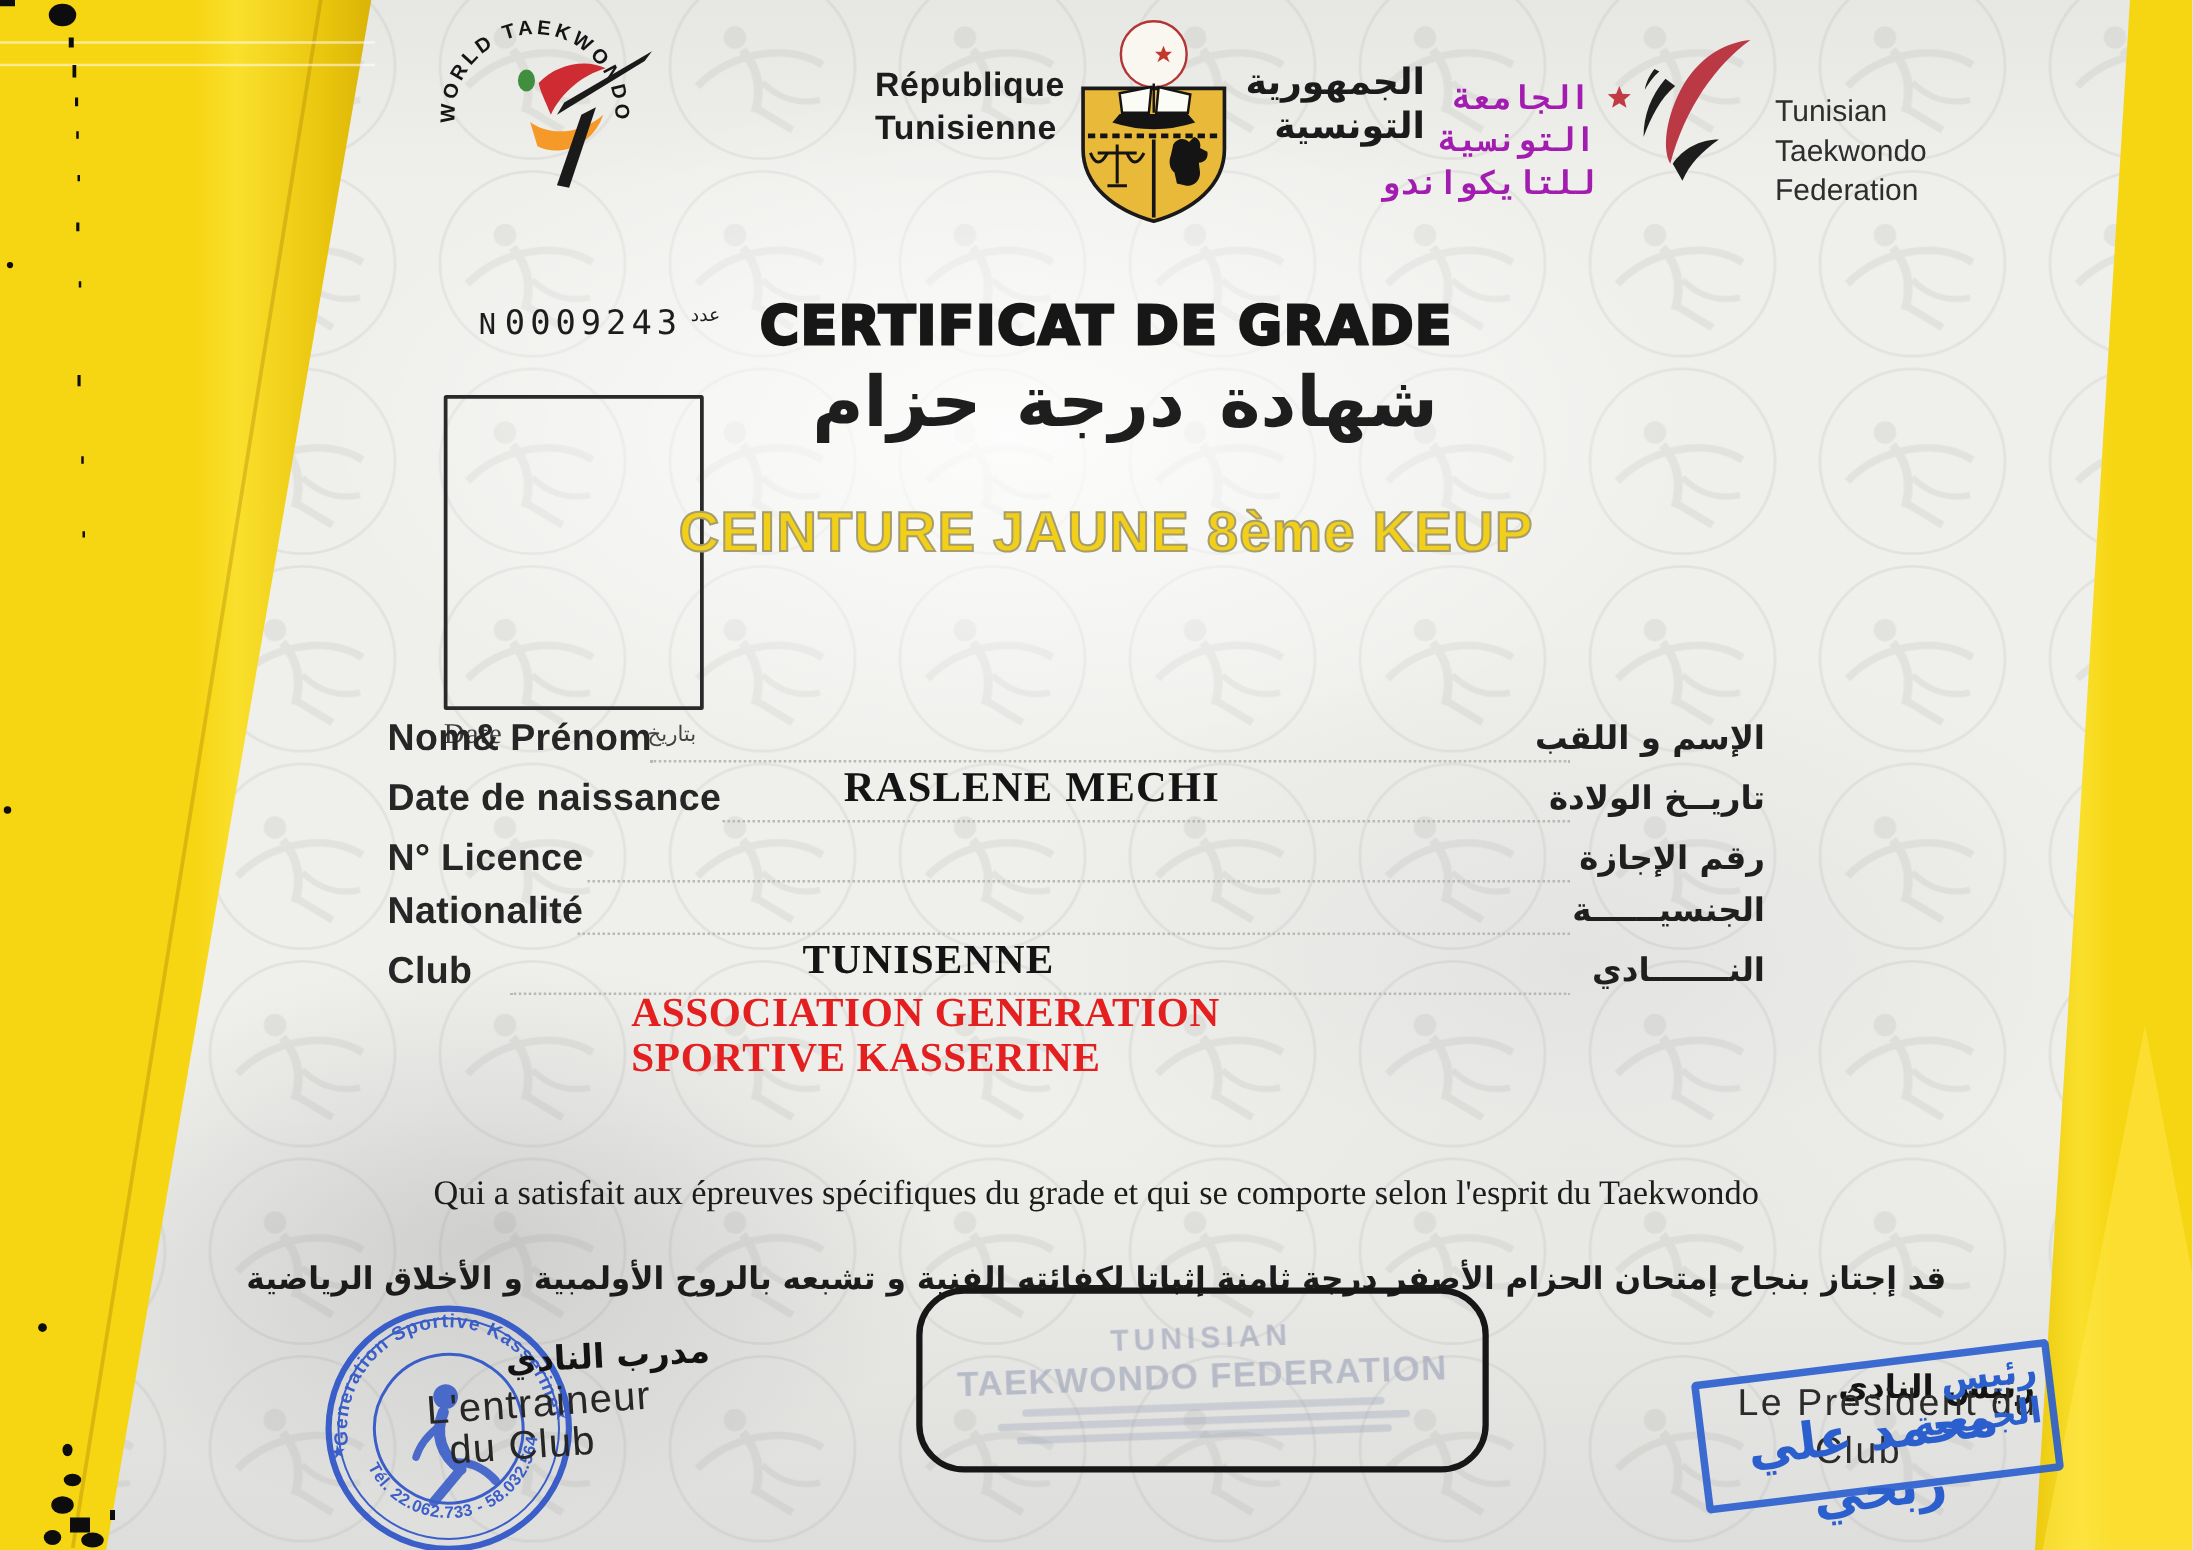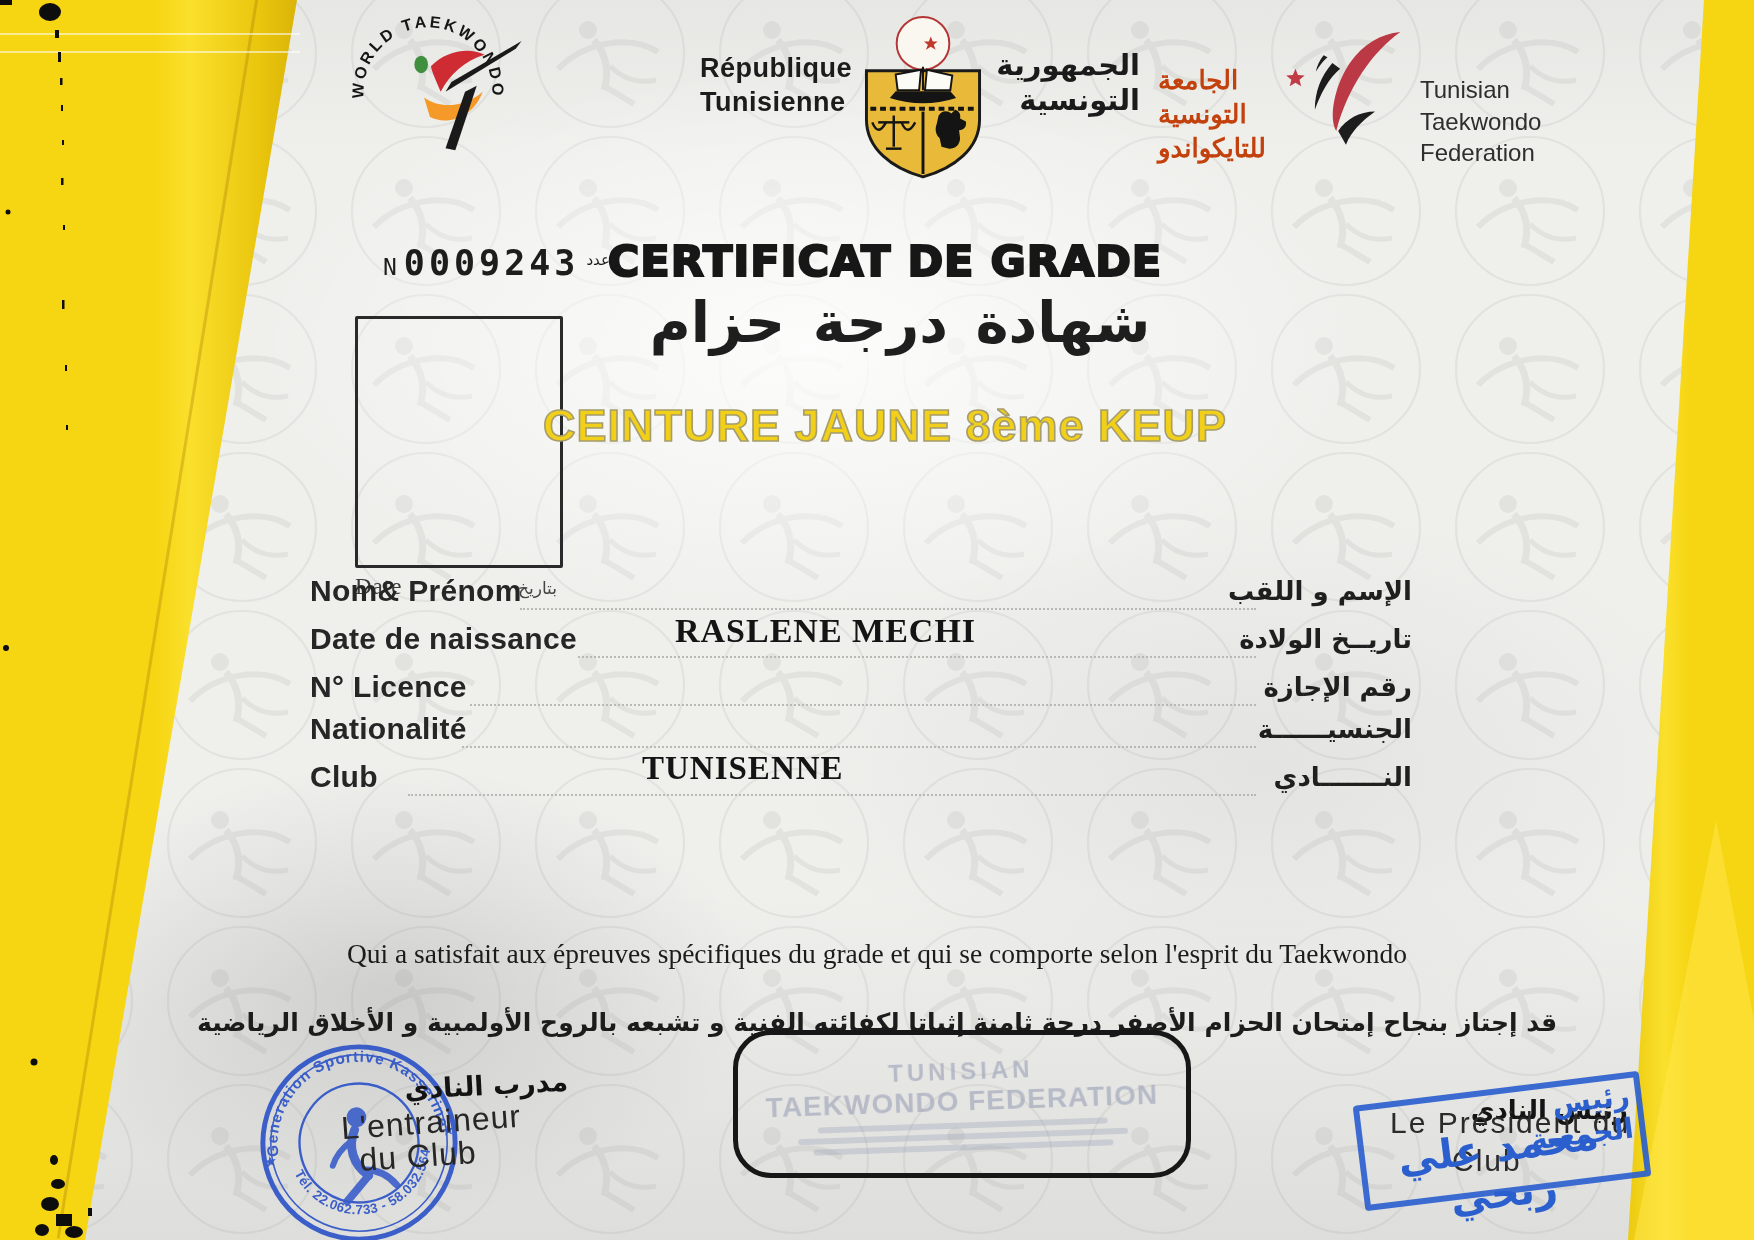--- a/index.html
+++ b/index.html
@@ -34,28 +34,28 @@
     background:#ffe84e;opacity:.5;
     clip-path:polygon(116px 820px,154px 1020px,154px 1240px,34px 1240px);}
 
   .content{position:absolute;inset:0;z-index:5;}
 
   
   .rep-fr{left:700px;top:52px;width:138px;text-align:right;font-weight:bold;font-size:27px;
           line-height:1.25;color:#1c1c1c;letter-spacing:.5px;}
   .rep-ar{left:1012px;top:48px;width:128px;direction:rtl;text-align:right;font-weight:bold;
           font-size:29px;line-height:1.2;color:#1b1b1b;font-family:"DejaVu Sans",sans-serif;}
-  .fed-ar{left:1158px;top:64px;width:118px;direction:rtl;text-align:left;font-weight:bold;
-          font-size:26px;line-height:1.3;color:#c2410c;font-family:Liberation Serif, serif;}
+  .fed-ar{left:1158px;top:64px;width:118px;direction:rtl;text-align:center;font-weight:bold;
+          font-size:26px;line-height:1.3;color:#a21caf;font-family:Liberation Mono, monospace;}
   .fed-en{left:1420px;top:74px;width:120px;font-size:24px;line-height:1.32;color:#2e2e2e;font-weight:500;}
 
   
   .cert-number{left:383px;top:243px;display:flex;align-items:baseline;gap:7px;color:#1d1d1d;}
   .cert-number .n{font-size:23px;font-family:"DejaVu Sans Mono",monospace;}
-  .cert-number .digits{font-size:35px;font-weight:bold;letter-spacing:4px;font-family:"DejaVu Sans Mono",monospace;}
+  .cert-number .digits{font-size:27px;font-weight:normal;letter-spacing:4px;font-family:"DejaVu Sans Mono",monospace;}
   .cert-number .ar{font-size:15px;position:relative;top:-10px;font-family:"DejaVu Sans",sans-serif;}
   .photo-box{left:355px;top:316px;width:208px;height:252px;border:3px solid #2a2a2a;border-radius:2px;}
   .photo-date-fr{left:355px;top:574px;font-family:"Liberation Serif",serif;font-size:23px;color:#3a3a3a;letter-spacing:1px;}
   .photo-date-ar{left:518px;top:578px;font-size:17px;color:#444;font-family:"DejaVu Sans",sans-serif;}
 
   
   .title-fr{left:560px;top:236px;width:650px;text-align:center;font-size:43px;font-weight:bold;
             color:#171717;-webkit-text-stroke:2.2px #171717;letter-spacing:1px;font-family:"DejaVu Sans",sans-serif;}
   .title-ar{left:610px;top:290px;width:580px;text-align:center;direction:rtl;font-size:56px;
             font-weight:bold;color:#1e1e1e;font-family:"DejaVu Sans",sans-serif;word-spacing:8px;}
@@ -249,20 +249,21 @@
     <div class="row" style="top:712px">
       <span class="lab">Nationalité</span>
       <div class="dots" style="left:462px;width:794px"></div>
       <span class="val" style="left:642px;font-size:33px">TUNISENNE</span>
       <span class="arlab">الجنسيــــــة</span>
     </div>
 
     <div class="row" style="top:760px">
       <span class="lab">Club</span>
       <div class="dots" style="left:408px;width:848px"></div>
+      <span class="val red" style="left:505px;width:640px">ASSOCIATION GENERATION SPORTIVE KASSERINE</span>
       <span class="arlab">النـــــــادي</span>
     </div>
 
     <div class="abs stmt-fr">Qui a satisfait aux épreuves spécifiques du grade et qui se comporte selon l'esprit du Taekwondo</div>
     <div class="abs stmt-ar">قد إجتاز بنجاح إمتحان الحزام الأصفر درجة ثامنة إثباتا لكفائته الفنية و تشبعه بالروح الأولمبية و الأخلاق الرياضية</div>
 
     <div class="abs fed-box">
       <div class="fed-stamp">
         <div class="l1">TUNISIAN</div>
         <div class="l2">TAEKWONDO FEDERATION</div>

